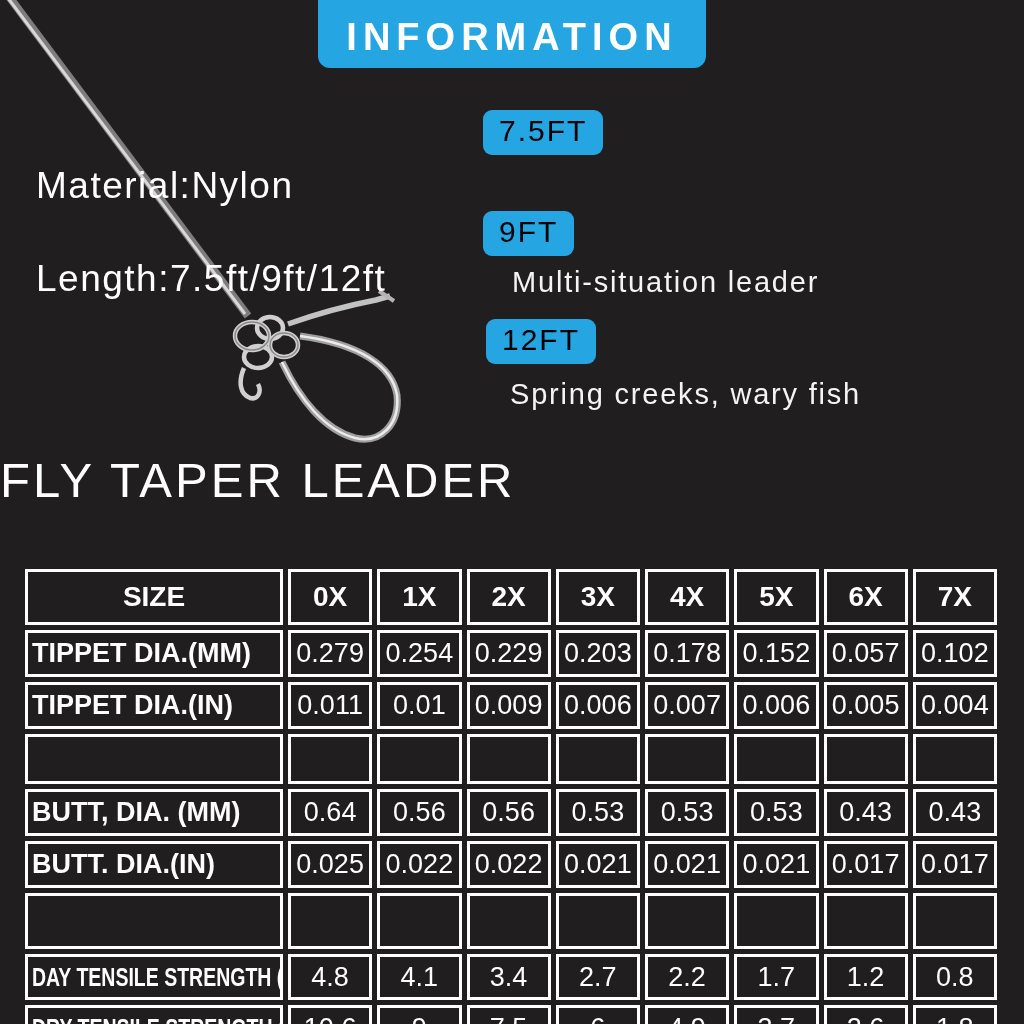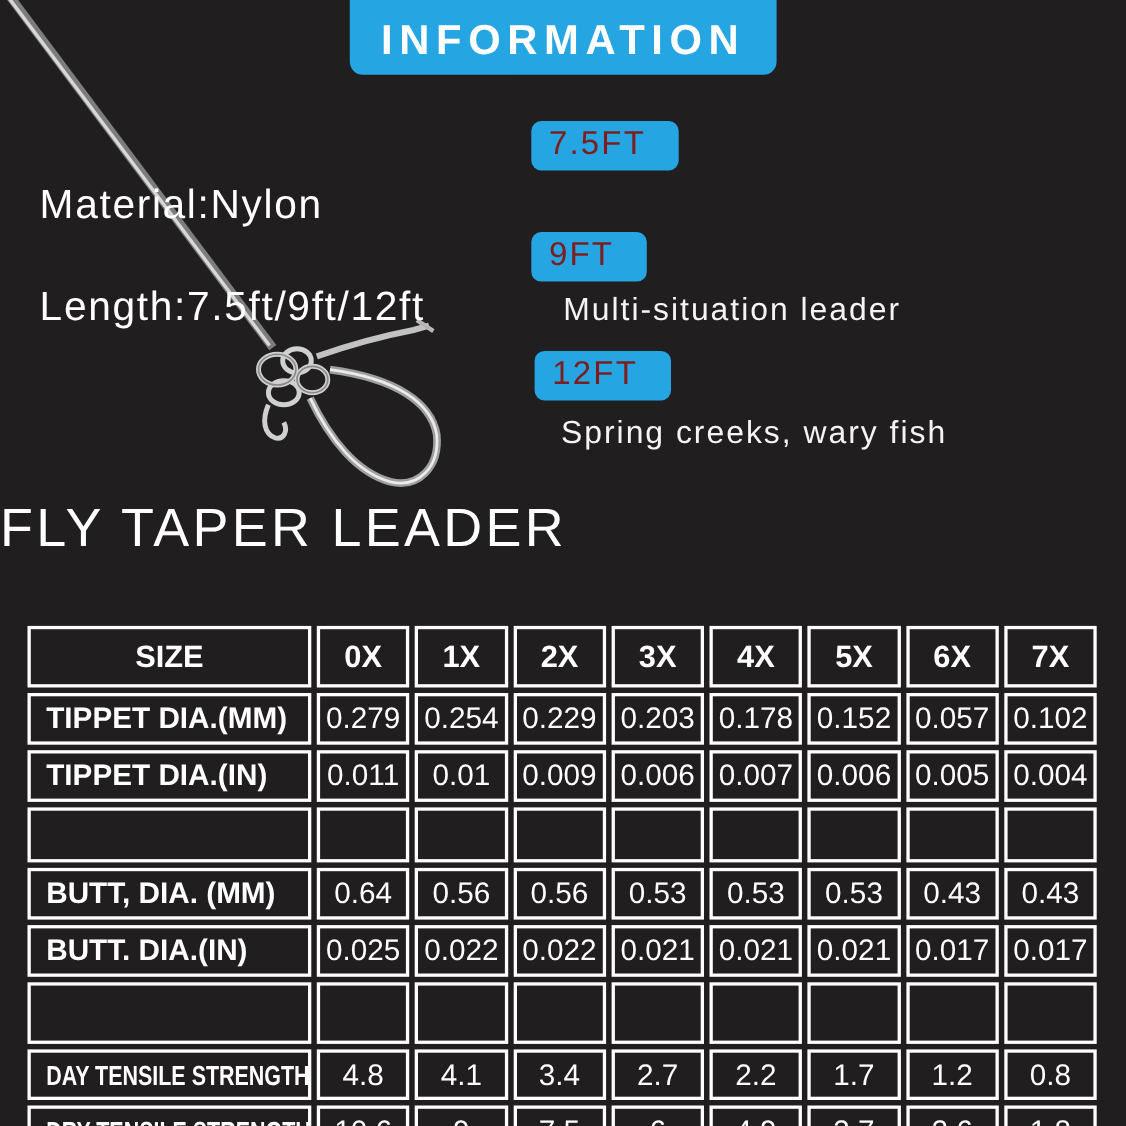--- a/index.html
+++ b/index.html
@@ -17,22 +17,22 @@
     background:#25a5e2;border-radius:12px;box-sizing:border-box;
     display:flex;align-items:flex-end;justify-content:center;padding-bottom:9px;
     font-size:38px;font-weight:bold;letter-spacing:6px;color:#ffffff;
   }
 
   .spec{position:absolute;font-size:37px;letter-spacing:1.5px;font-weight:500;white-space:nowrap;}
   .spec-material{left:36px;top:165px;}
   .spec-length{left:36px;top:258px;}
 
   .badge{
-    position:absolute;background:#25a5e2;color:#7f1d1d;border-radius:9px;
-    font-size:30px;letter-spacing:2px;padding:4px 30px 7px 16px;white-space:nowrap;
+    position:absolute;background:#25a5e2;color:#000000;border-radius:9px;
+    font-size:30px;letter-spacing:2px;padding:4px 16px 7px 16px;white-space:nowrap;
   }
   .badge-1{left:483px;top:110px;}
   .badge-2{left:483px;top:211px;}
   .badge-3{left:486px;top:319px;}
 
   .desc{position:absolute;font-size:29px;letter-spacing:1.8px;white-space:nowrap;color:#f4f4f4;}
   .desc-1{left:490px;top:172px;}
   .desc-2{left:512px;top:266px;}
   .desc-3{left:510px;top:378px;}
 
@@ -44,21 +44,21 @@
   table.spec-table{
     position:absolute;left:20px;top:564px;width:982px;
     border-collapse:separate;border-spacing:5px;table-layout:fixed;
   }
   .spec-table th,.spec-table td{
     border:3px solid #ffffff;color:#ffffff;text-align:center;
     padding:0;overflow:hidden;vertical-align:middle;
   }
   .spec-table th{font-size:28px;font-weight:bold;height:50px;margin-left:32px;}
   .spec-table td{font-size:27px;font-weight:400;}
-  .spec-table td.rowlabel{text-align:left;padding-left:14px;font-weight:bold;}
+  .spec-table td.rowlabel{text-align:left;padding-left:4px;font-weight:bold;}
   tr.r-normal td{height:41px;}
   tr.r-spacer1 td{height:44px;}
   tr.r-spacer2 td{height:50px;}
   tr.r-cond td{height:40px;}
   tr.r-cond td.rowlabel span{
     display:inline-block;transform:scaleX(0.78);transform-origin:0 50%;
     font-size:25px;white-space:nowrap;
   }
 </style>
 </head>

